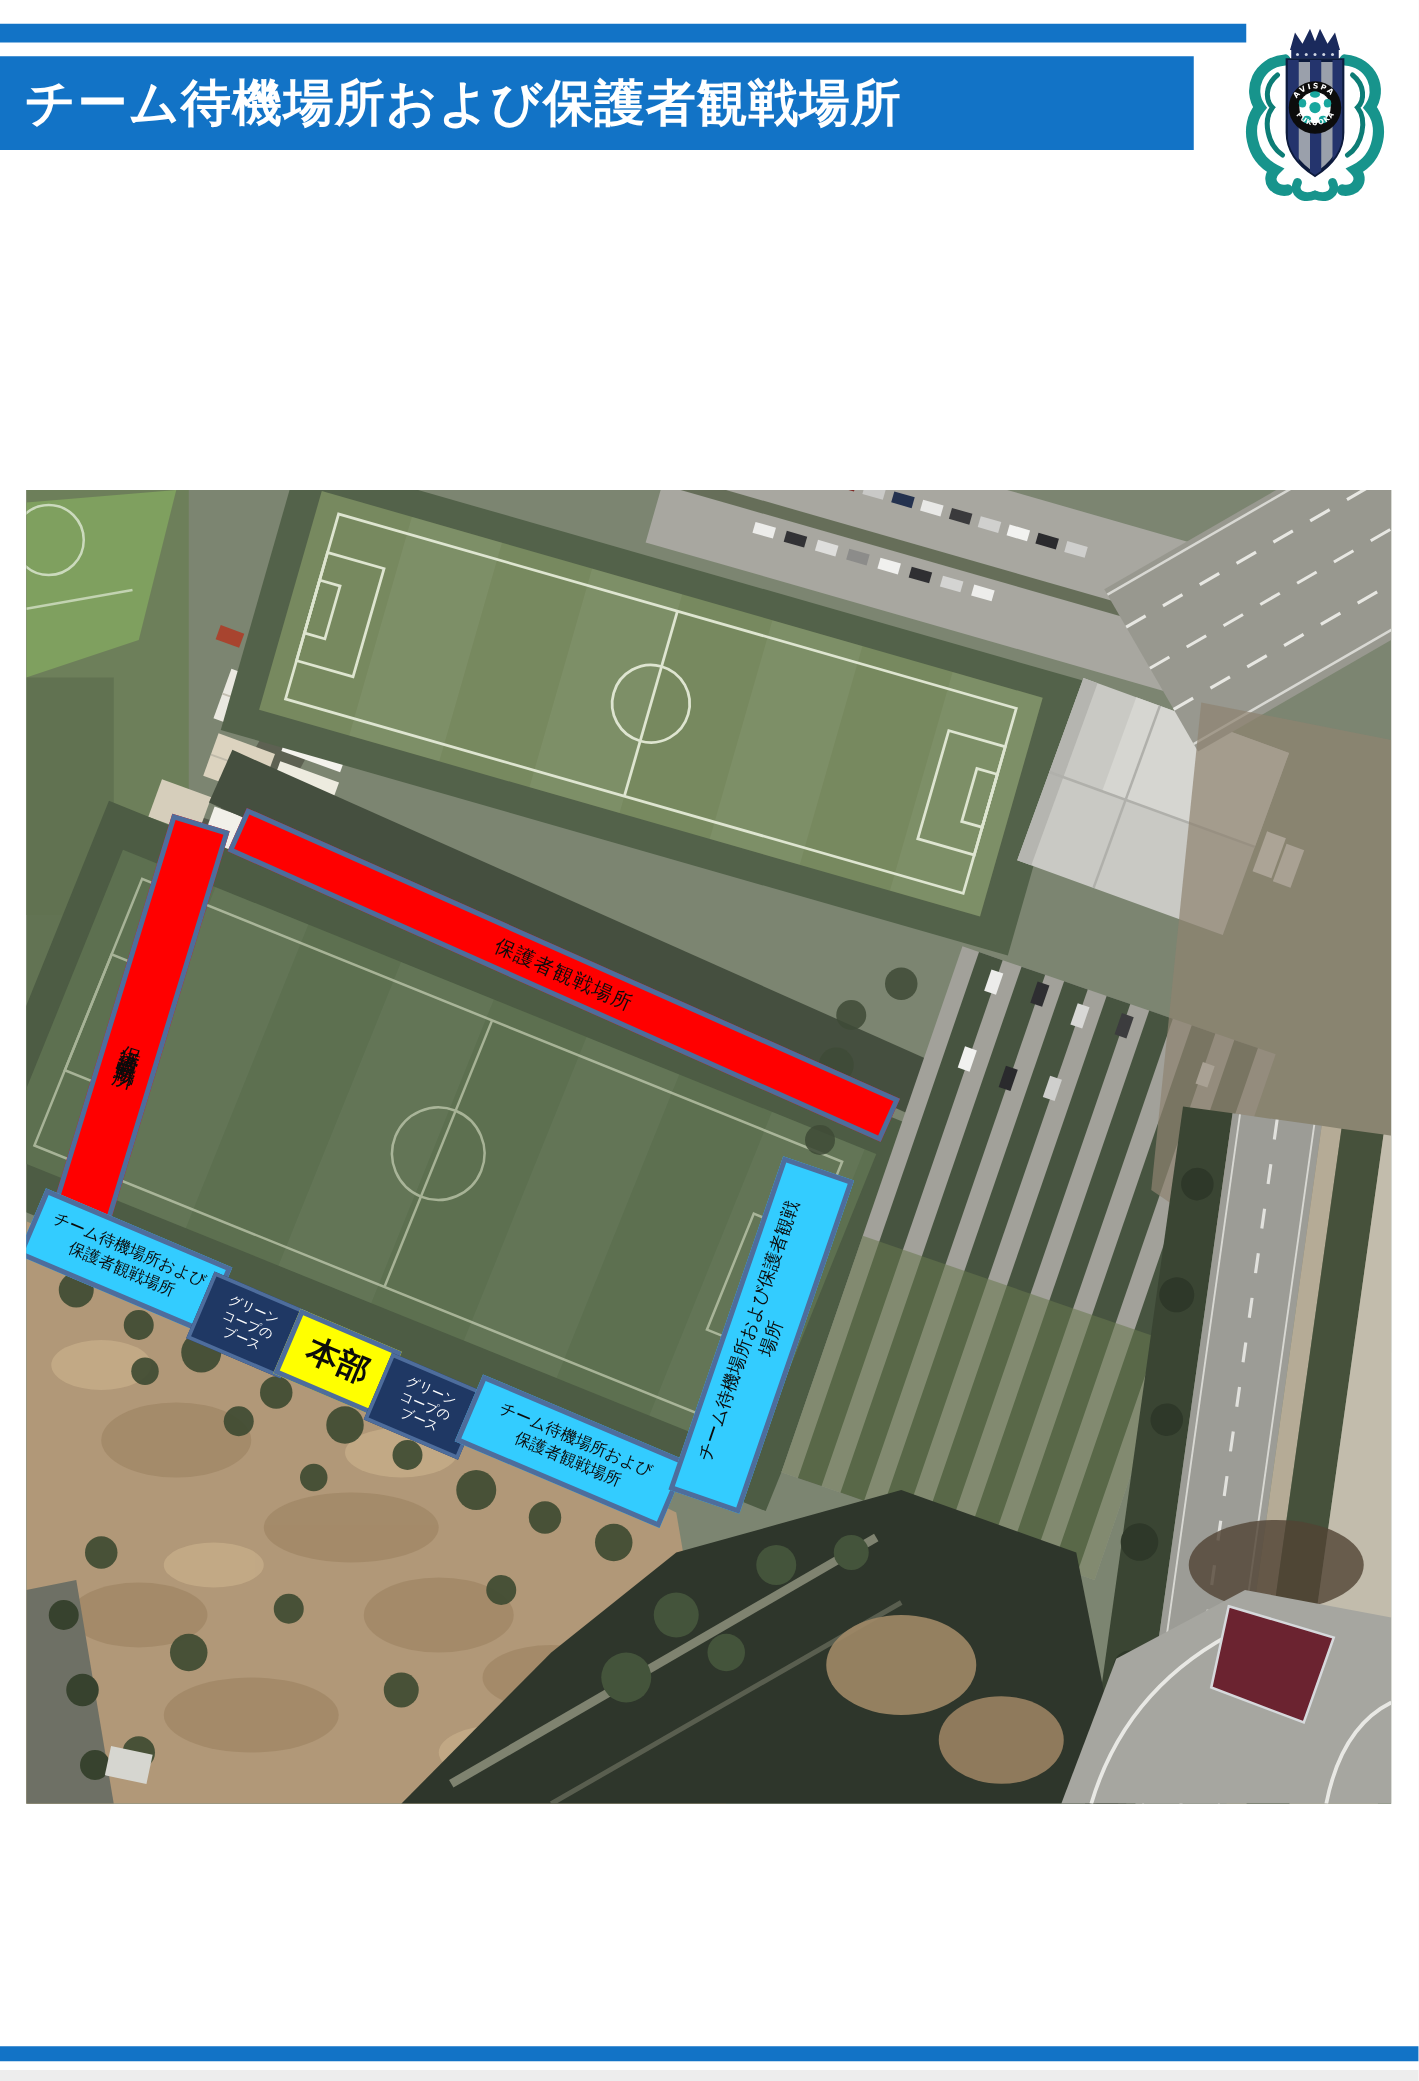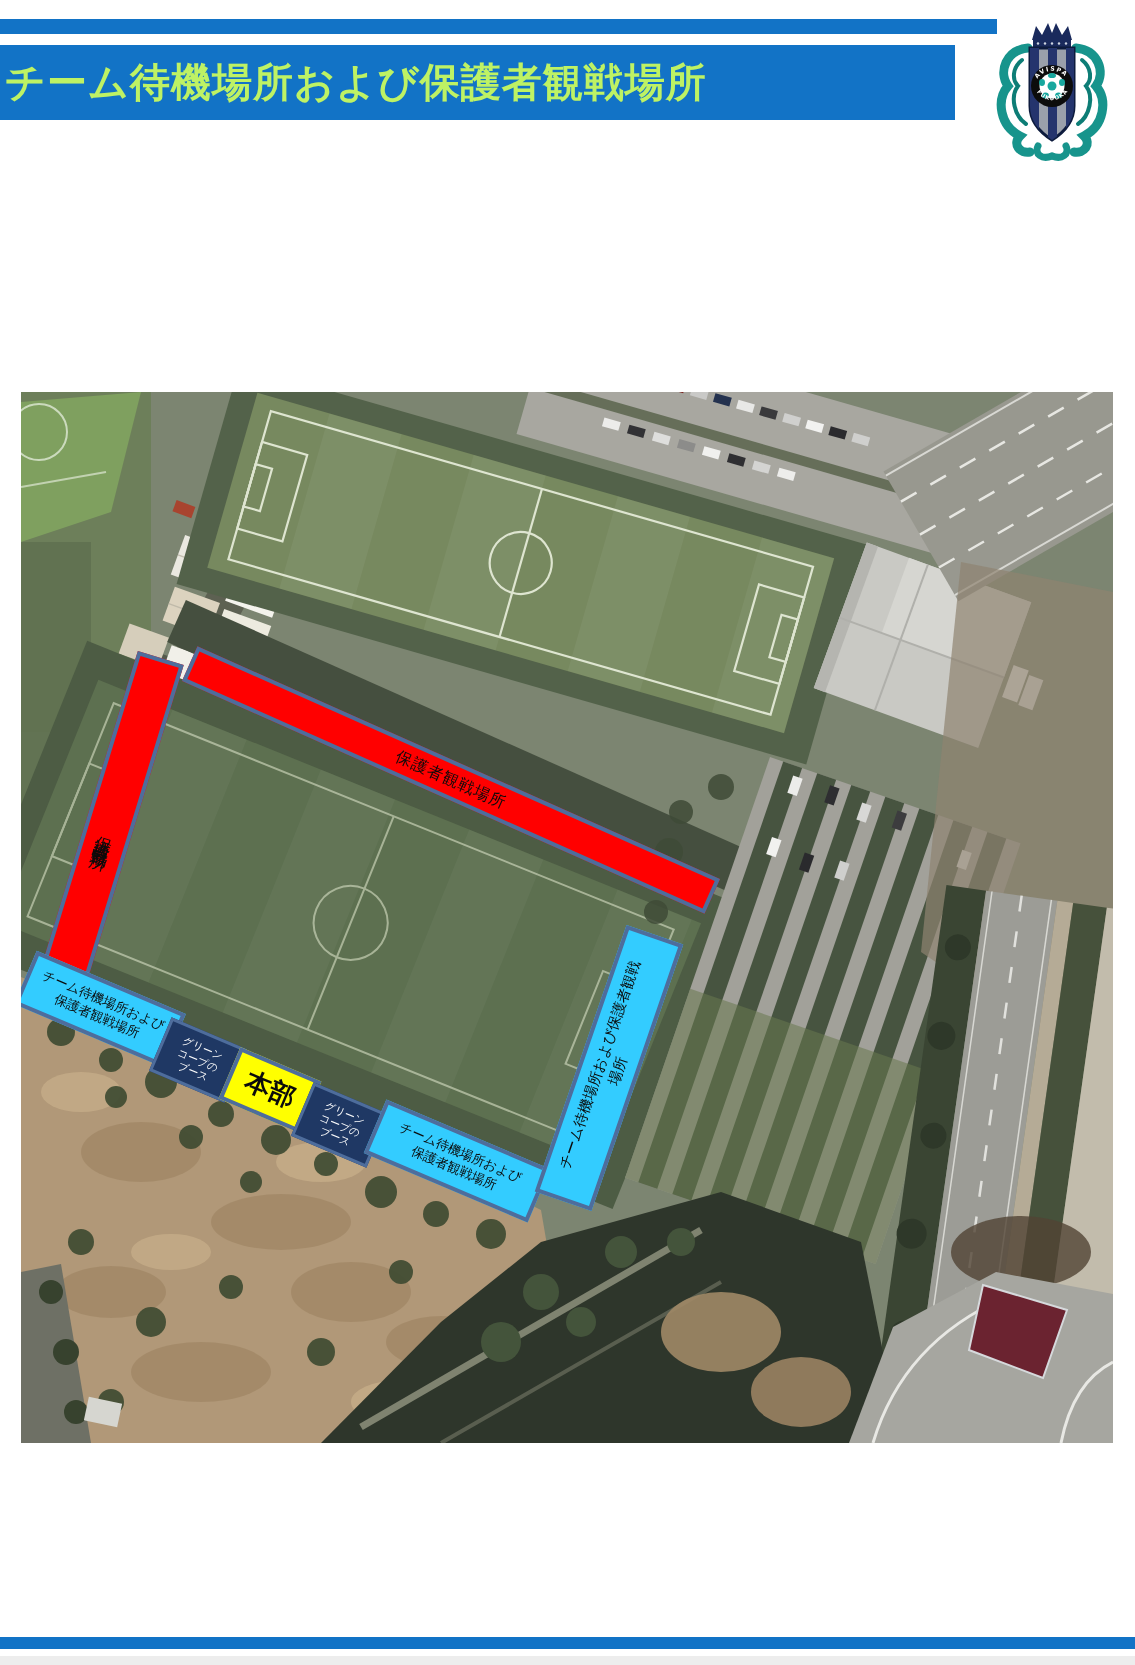--- a/index.html
+++ b/index.html
@@ -1,21 +1,21 @@
 <!DOCTYPE html>
 <html><head>
 <meta charset="utf-8">
 <style>
   html,body{margin:0;padding:0;background:#fff;}
   .page{position:relative;width:1135px;height:1665px;background:#fff;overflow:hidden;
         font-family:"DejaVu Sans",sans-serif;}
   
   .top-thin-bar{position:absolute;left:0;top:19px;width:997px;height:15px;}
   .title-band{position:absolute;left:0;top:45px;width:955px;height:75px;display:flex;align-items:center;}
-  .title-band .t{color:#bef264;font-weight:bold;font-size:40px;letter-spacing:1px;padding-left:5px;white-space:nowrap;}
+  .title-band .t{color:#ffffff;font-weight:bold;font-size:40px;letter-spacing:1px;padding-left:20px;white-space:nowrap;}
   .logo{position:absolute;left:992px;top:20px;width:120px;height:142px;}
   
   .map{position:absolute;left:21px;top:392px;width:1092px;height:1051px;overflow:hidden;background:#7c8571;}
   .map svg{position:absolute;left:0;top:0;}
   
   .ov{position:absolute;left:var(--cx);top:var(--cy);width:var(--w);height:var(--h);
       transform:translate(-50%,-50%) rotate(var(--rot));
       display:flex;flex-direction:column;align-items:center;justify-content:center;
       box-sizing:border-box;border:4px solid #4E6D9C;color:#0b0b0b;text-align:center;line-height:1.3;}
   .ov.navy{border-width:3px;color:#fff;line-height:1.18;}

